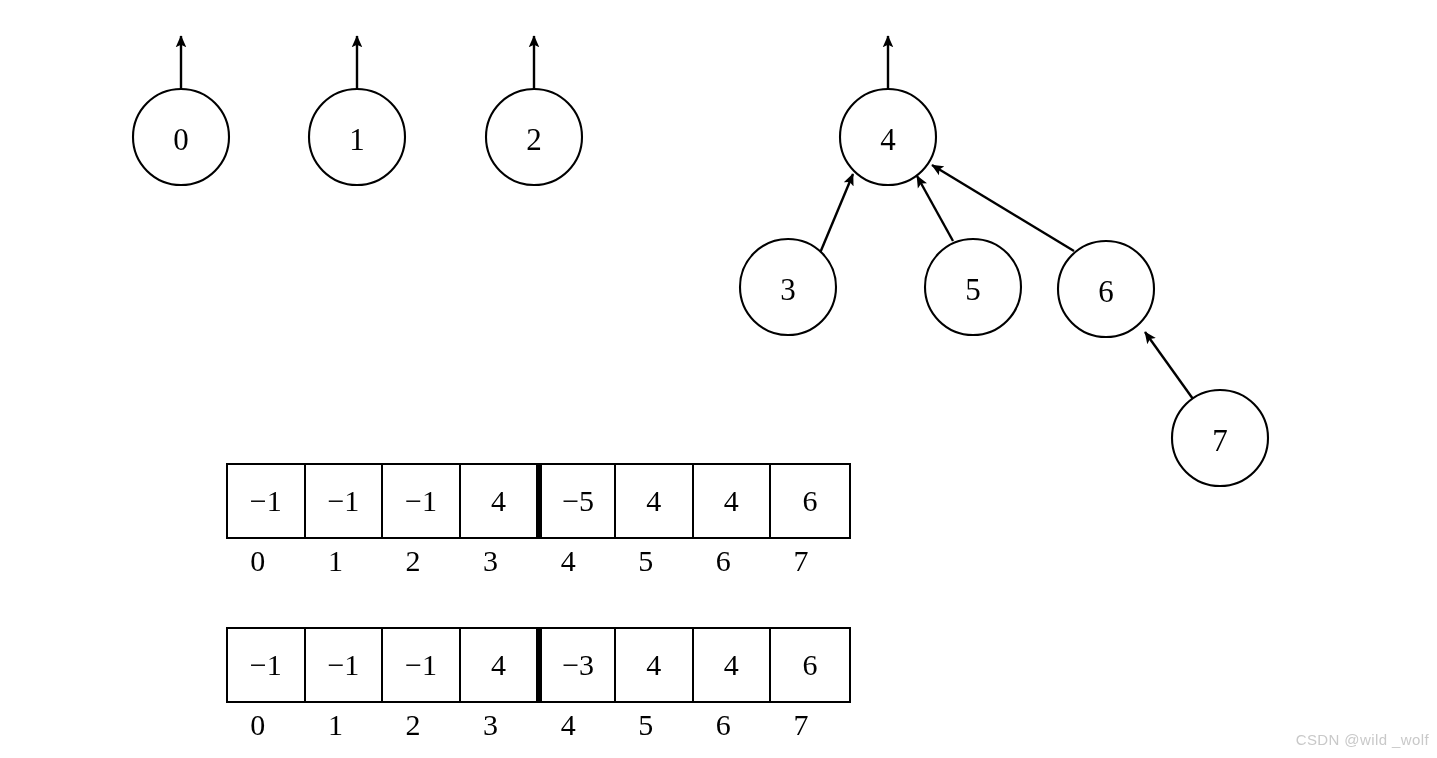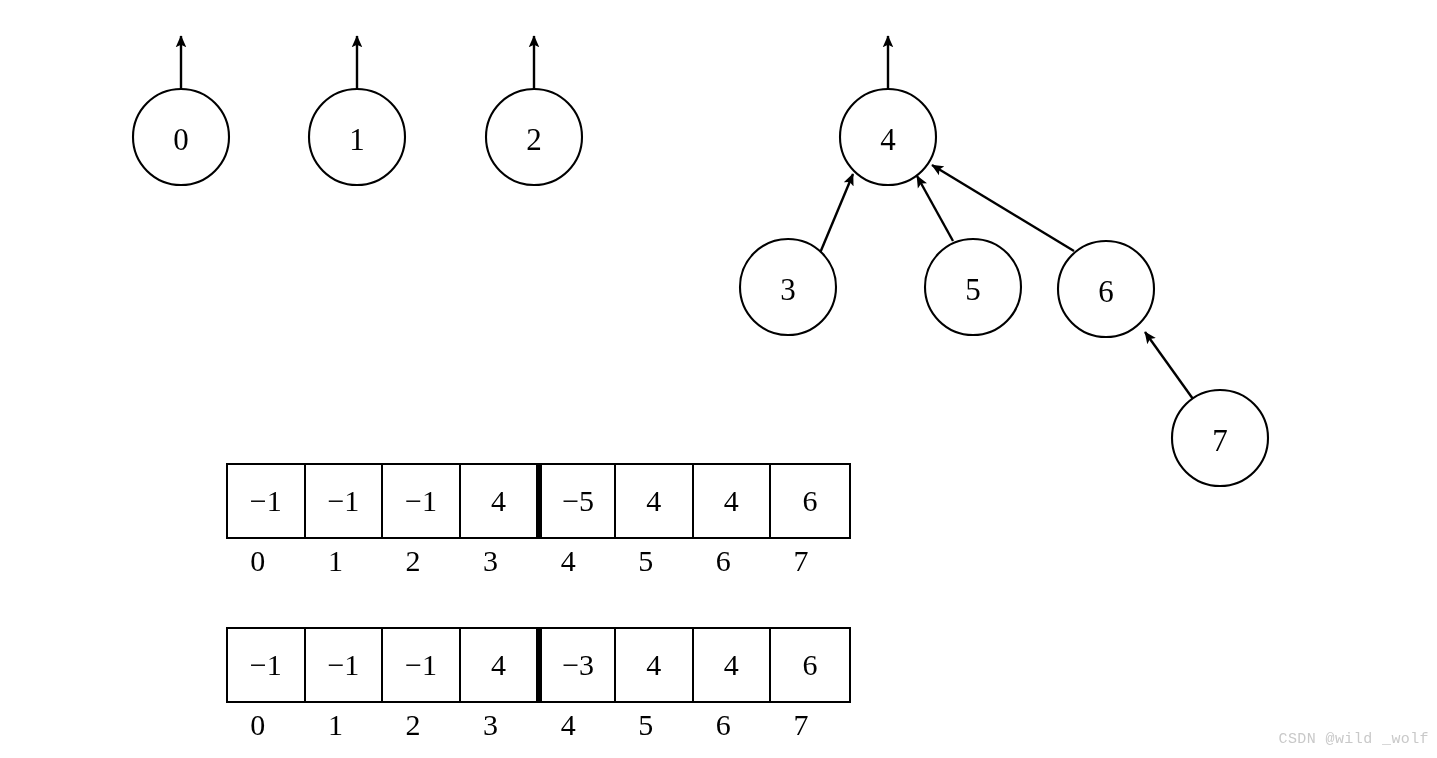--- a/index.html
+++ b/index.html
@@ -91,21 +91,21 @@
     font-size: 30px;
     font-family: "Liberation Serif", "DejaVu Serif", serif;
     transform: translateX(-7px);
   }
 
   
   #watermark {
     position: absolute;
     right: 8px;
     bottom: 10px;
-    font-family: Liberation Mono, monospace;
+    font-family: Liberation Sans, sans-serif;
     font-size: 15px;
     color: #c9c9c9;
     letter-spacing: 0.4px;
     white-space: nowrap;
   }
 </style>
 </head>
 <body>
 
 <div id="diagram-root">

